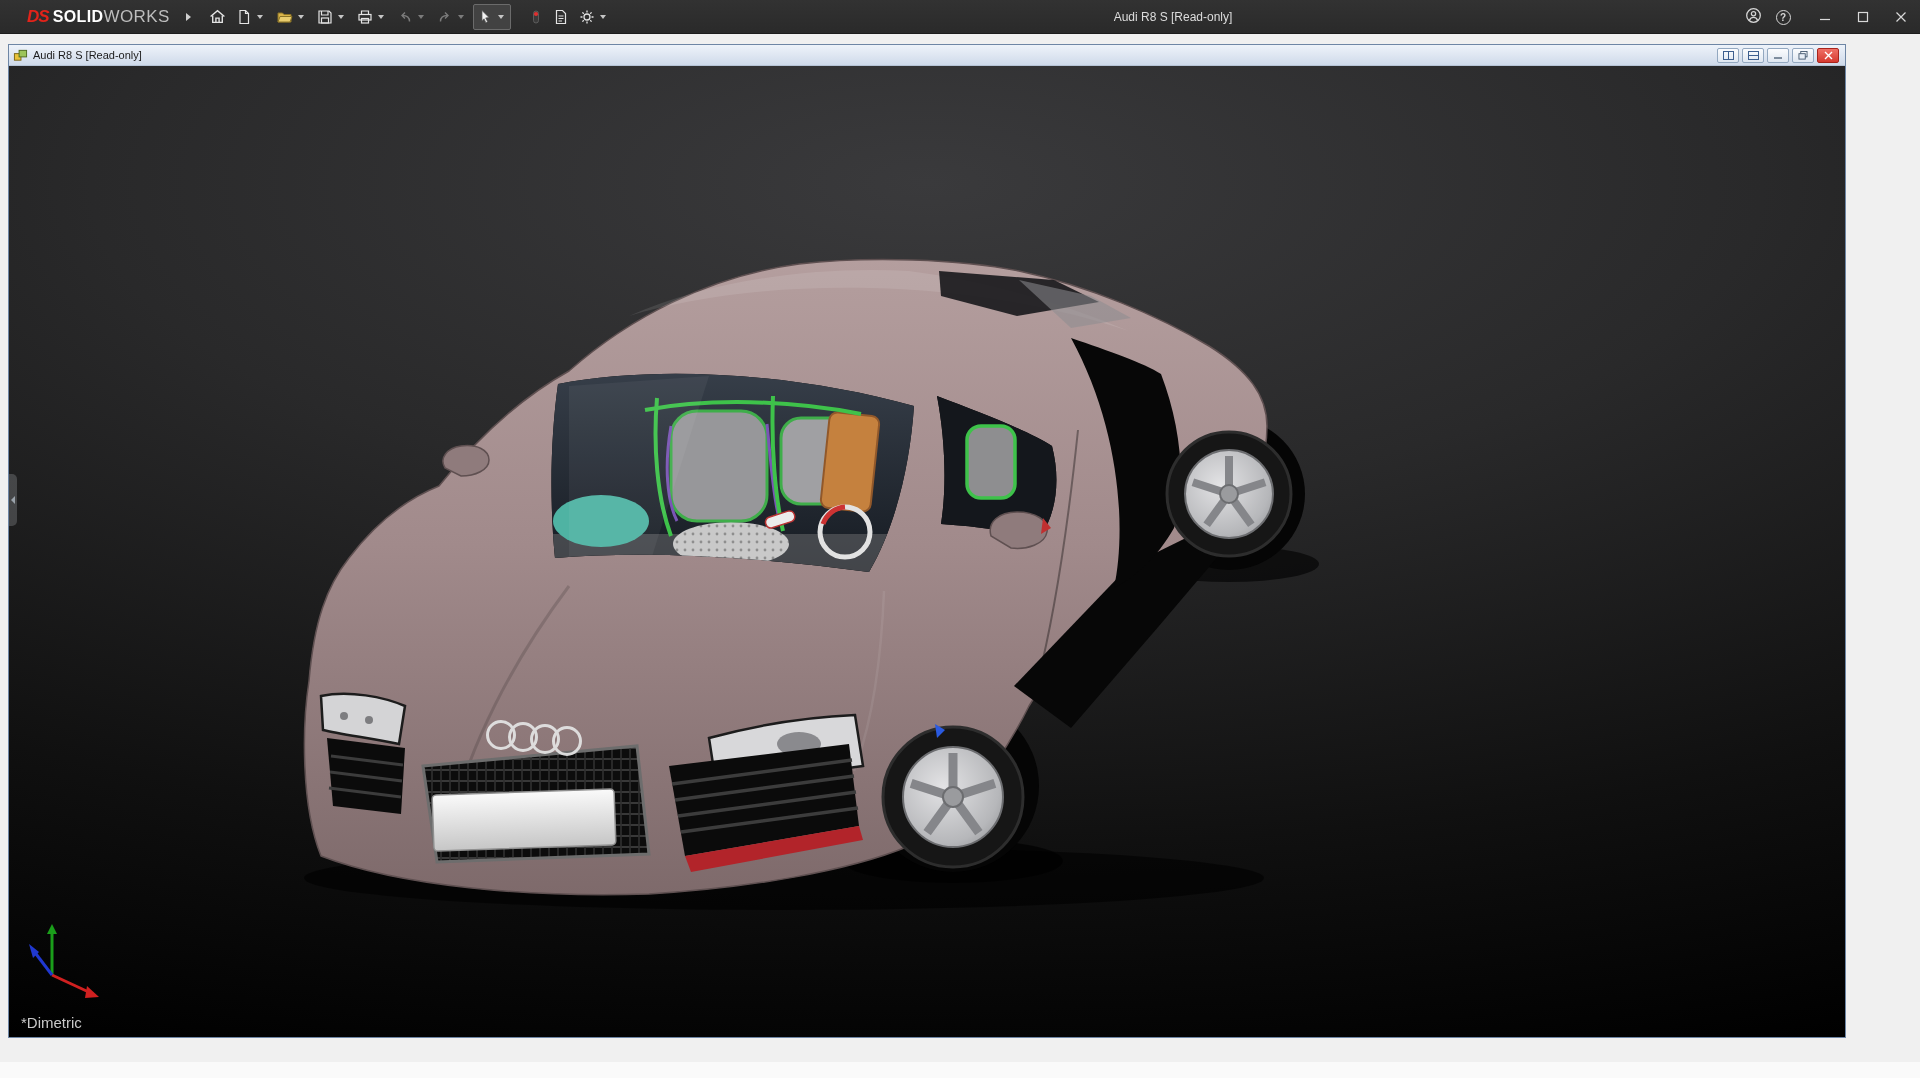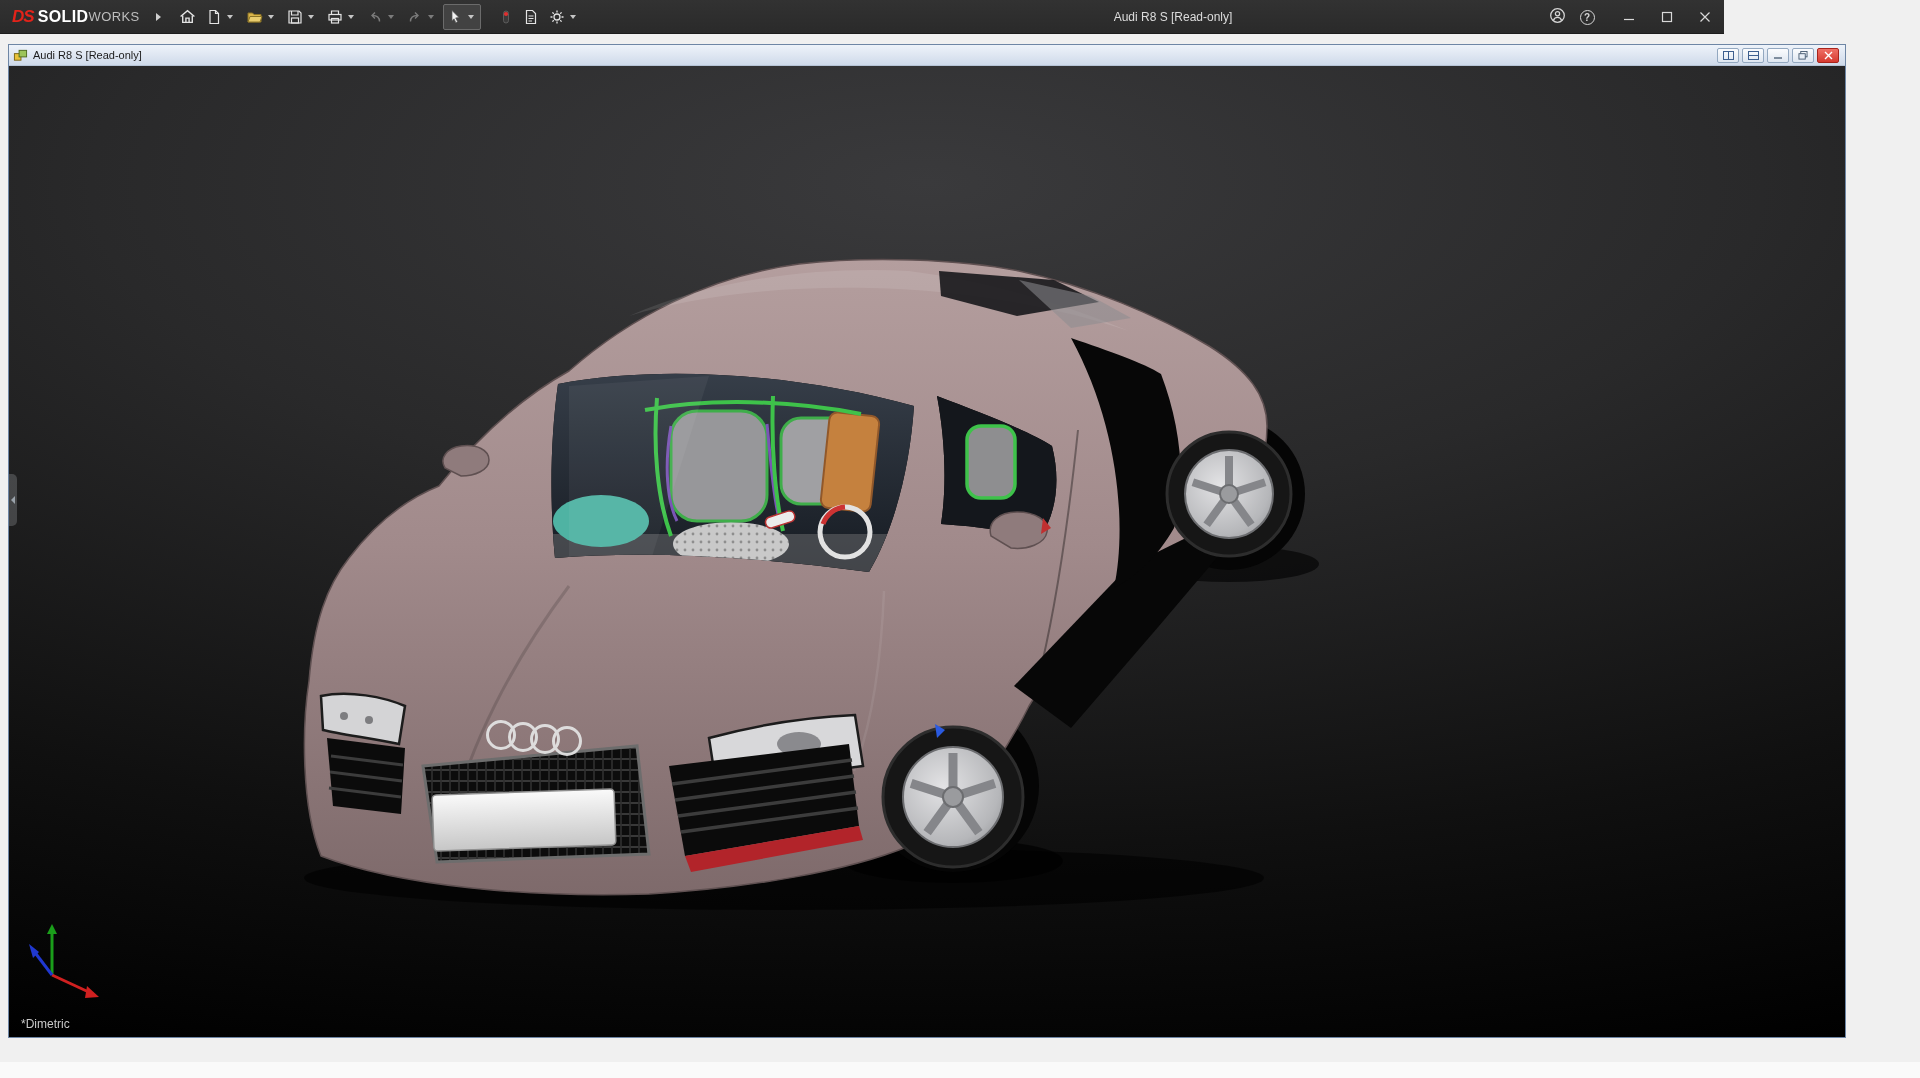--- a/index.html
+++ b/index.html
@@ -1,26 +1,26 @@
 <!DOCTYPE html>
 <html><head>
 <meta charset="utf-8">
 <style>
   * { margin:0; padding:0; box-sizing:border-box; }
   html,body { width:1920px; height:1078px; overflow:hidden; background:#f0f0f0;
               font-family:"Liberation Sans", sans-serif; }
 
   
-  .app-titlebar { position:absolute; top:0; left:0; width:1724px; height:34px;
+  .app-titlebar { position:absolute; top:0; left:0; width:1920px; height:34px;
     background:linear-gradient(#323232,#2a2a2a); border-bottom:1px solid #1d1d1d;
-    display:flex; align-items:center; color:#e4e4e4; }
+    display:flex; align-items:center; color:#e4e4e4;padding-left:15px; }
   .brand { display:flex; align-items:center; padding-left:12px; height:100%; }
   .brand .logo { color:#e2231a; font-weight:bold; font-style:italic; font-size:17px; letter-spacing:-1px; margin-right:4px; }
   .brand .nm1 { color:#ffffff; font-weight:bold; font-size:16px; letter-spacing:.4px; }
-  .brand .nm2 { color:#bdbdbd; font-weight:normal; font-size:13px; letter-spacing:.4px; }
+  .brand .nm2 { color:#bdbdbd; font-weight:normal; font-size:17px; letter-spacing:.4px; }
   .brand-chev { width:0; height:0; border-top:4px solid transparent; border-bottom:4px solid transparent;
     border-left:5px solid #cfcfcf; margin:0 14px 0 16px; }
 
   .tools { display:flex; align-items:center; gap:2px; }
   .tool { display:flex; align-items:center; height:26px; padding:0 3px; border-radius:2px;
     color:#e4e4e4; border:1px solid transparent; }
   .tool svg { display:block; }
   .tool.dim { color:#7b7b7b; }
   .tool.active { background:#424242; border:1px solid #6b6b6b; }
   .dd { width:0; height:0; border-left:3.5px solid transparent; border-right:3.5px solid transparent;
@@ -45,21 +45,21 @@
   .doc-title { font-size:11px; color:#1c1c1c; margin-left:5px; white-space:nowrap; }
   .doc-controls { margin-left:auto; display:flex; align-items:center; gap:3px; padding-right:2px; }
   .doc-btn { width:22px; height:15px; display:flex; align-items:center; justify-content:center;
     background:linear-gradient(#fbfcfe,#dfe7f1); border:1px solid #93a8c0; border-radius:2px; color:#44586f; }
   .doc-btn.close { background:linear-gradient(#ef7066,#d63a30); border-color:#a8241c; color:#ffffff; }
 
   
   .viewport { position:relative; width:1836px; height:971px;
     background:radial-gradient(ellipse 130% 95% at 50% 12%, #3a3a3c 0%, #29292a 35%, #101010 72%, #000000 100%); }
   .viewport svg.scene { position:absolute; left:0; top:0; width:100%; height:100%; }
-  .view-label { position:absolute; left:12px; bottom:6px; font-size:12px; color:#c9c9c9; }
+  .view-label { position:absolute; left:12px; bottom:6px; font-size:15px; color:#c9c9c9; }
   .flyout-tab { position:absolute; left:0; top:408px; width:8px; height:52px;
     background:rgba(210,215,220,.22); border-radius:0 5px 5px 0; display:flex; align-items:center; justify-content:center; }
   .flyout-tab i { width:0; height:0; border-top:4px solid transparent; border-bottom:4px solid transparent; border-right:4px solid #9aa2aa; }
 
   
   .status-bar { position:absolute; left:0; top:1040px; width:1920px; height:22px; background:#f0f0f0; }
   .bottom-strip { position:absolute; left:0; bottom:0; width:1920px; height:16px; background:#fafafa; }
 </style>
 </head>
 <body>

